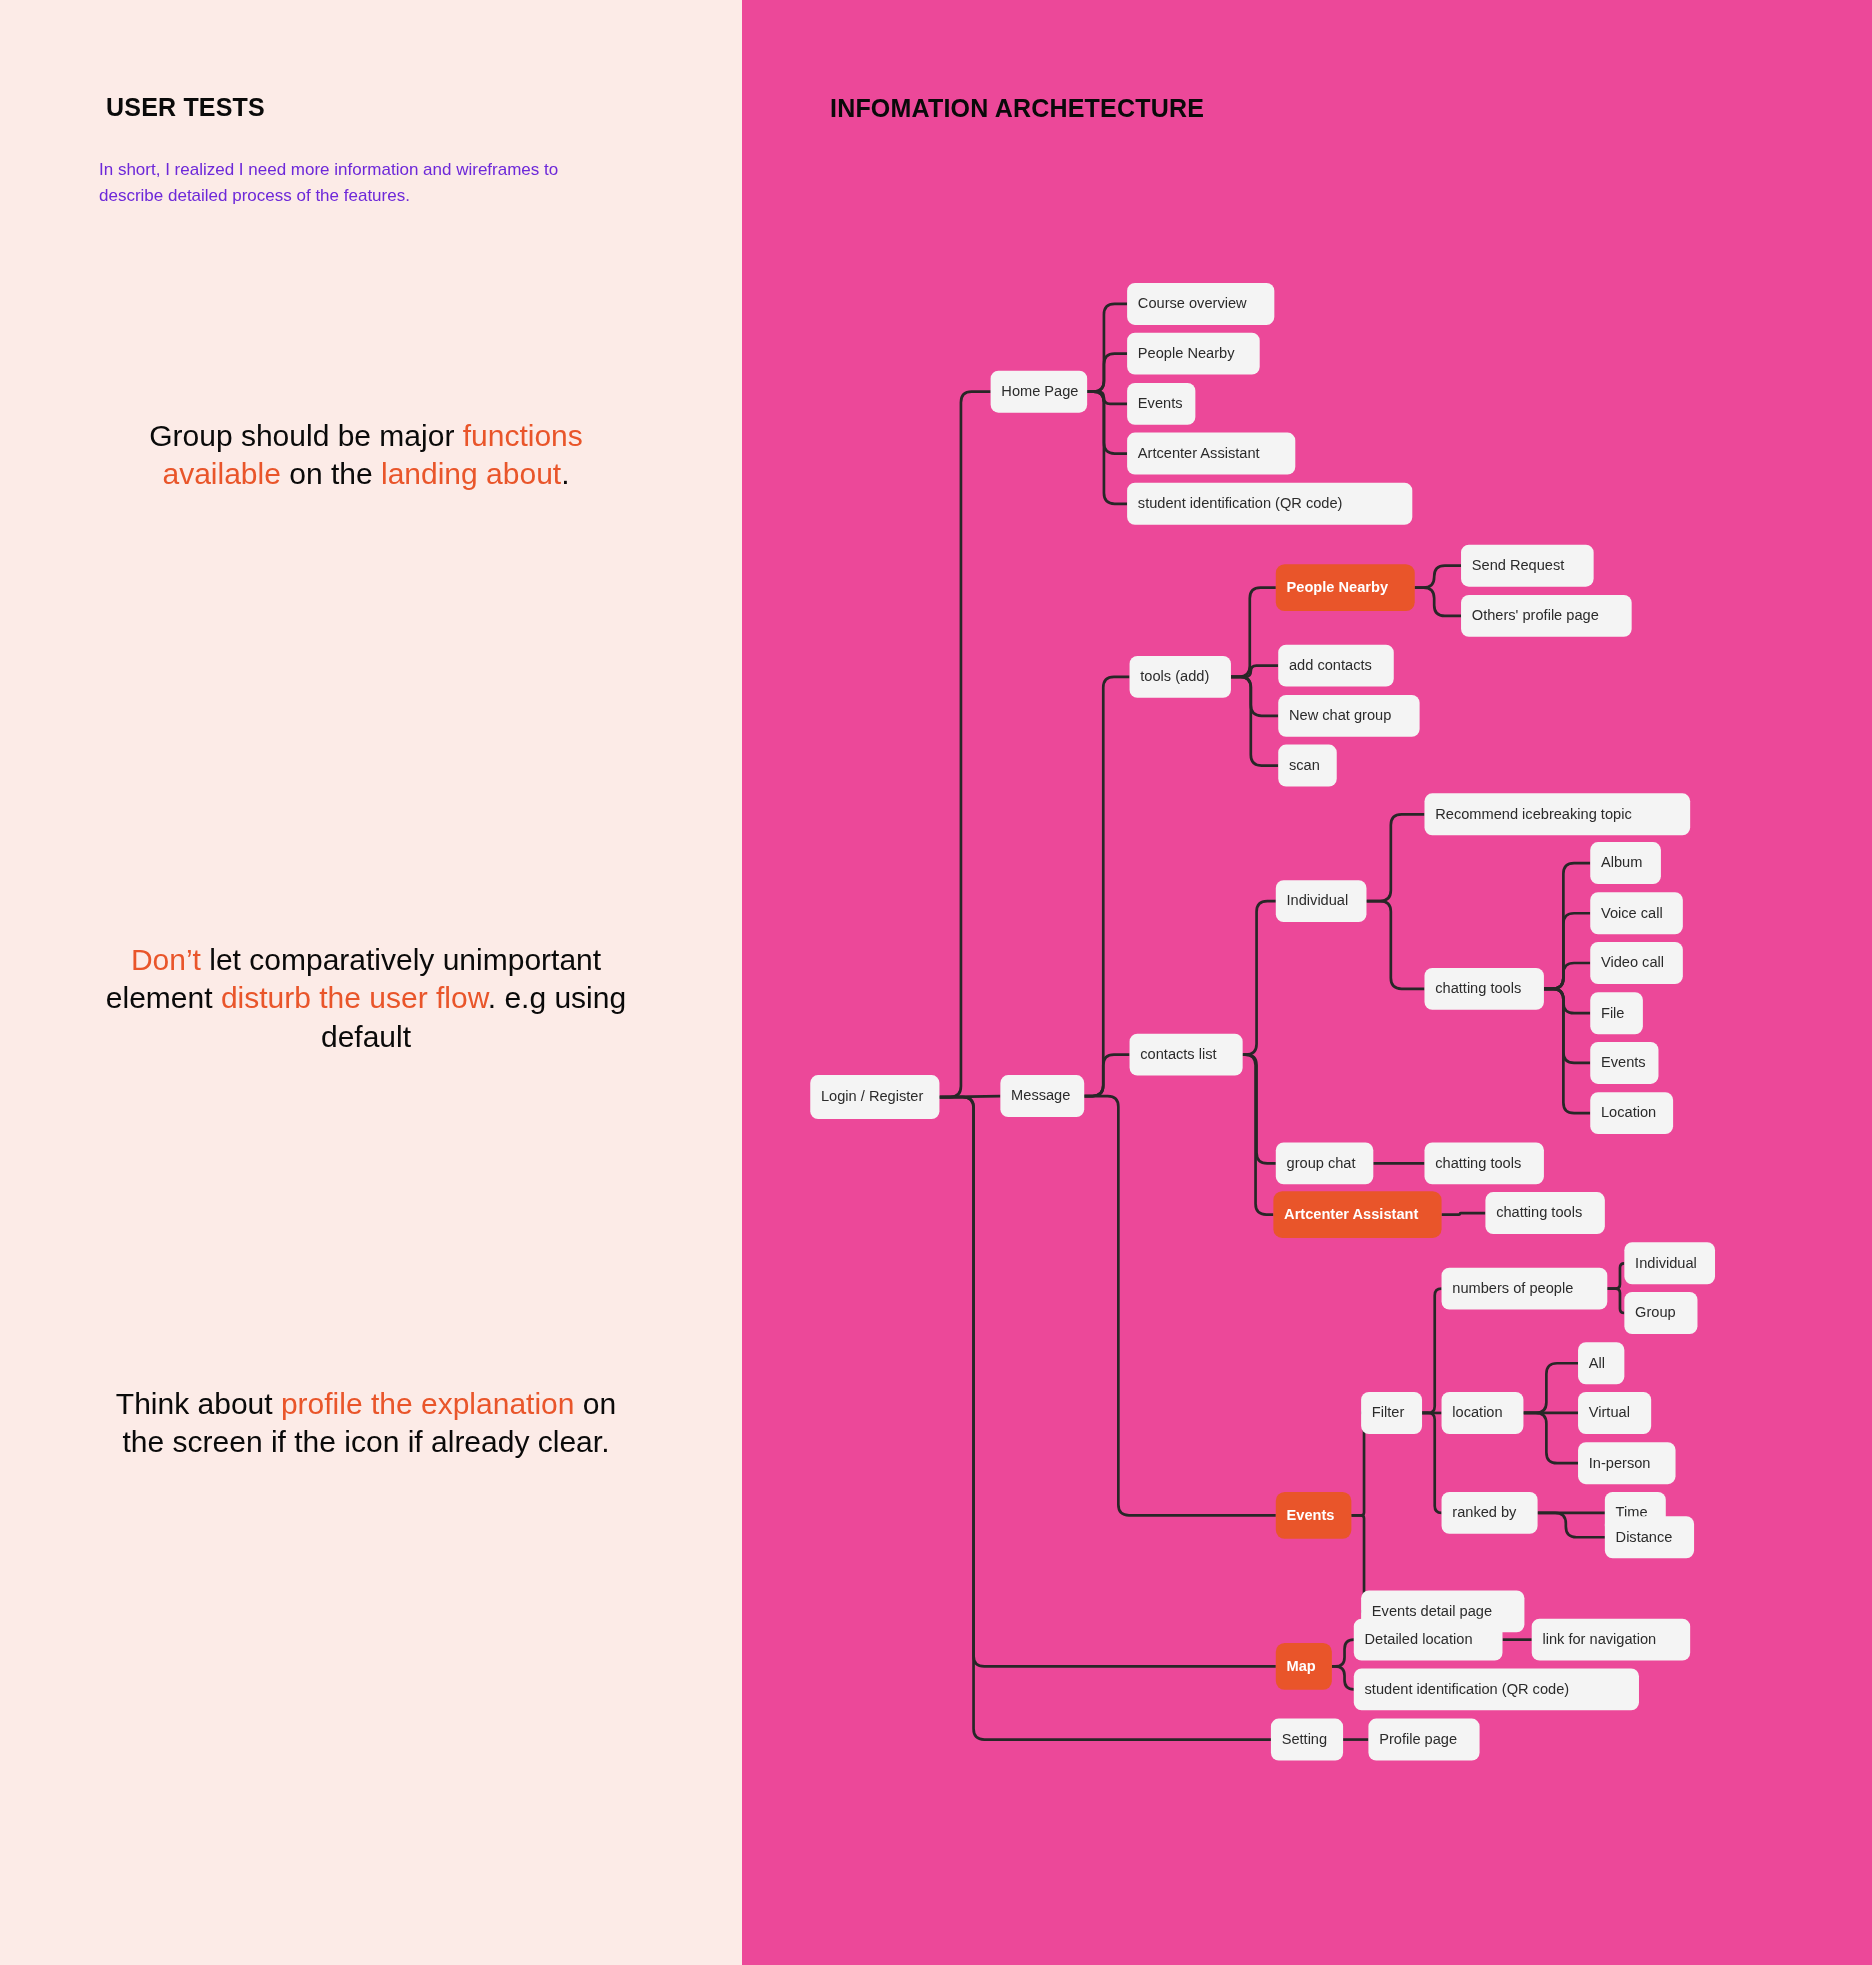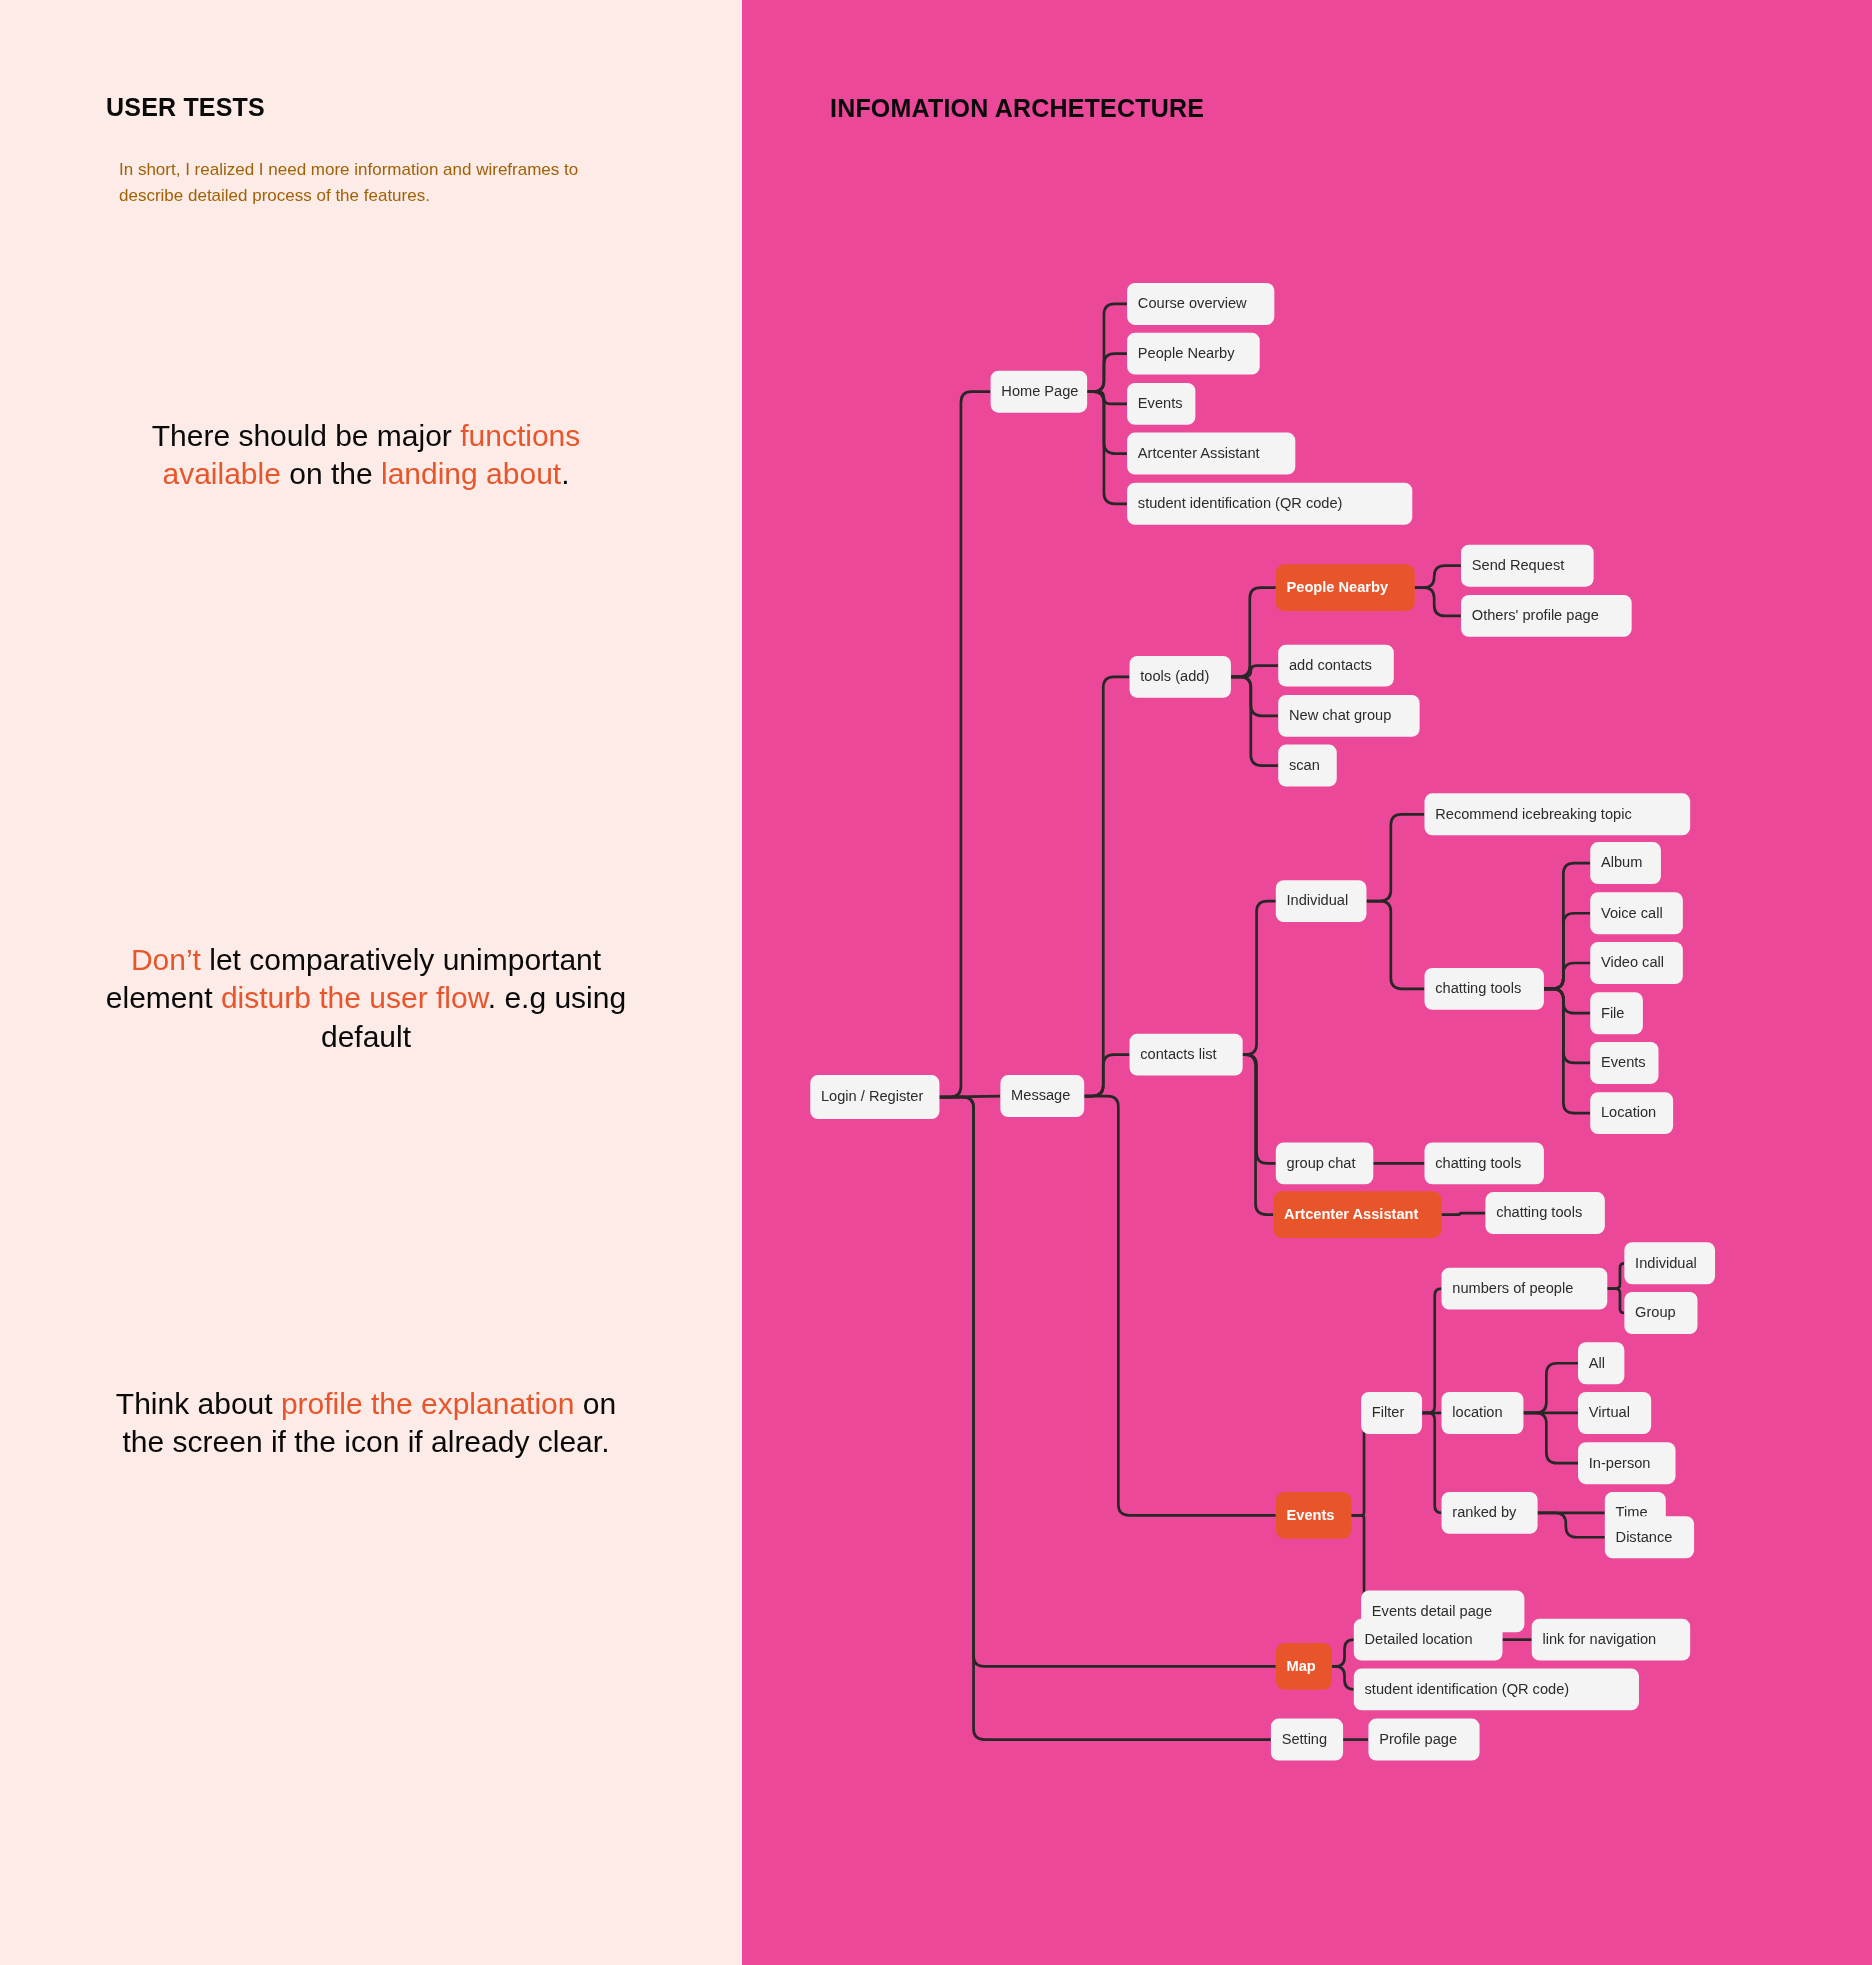--- a/index.html
+++ b/index.html
@@ -18,22 +18,22 @@
     background:#FCEBE7;
     flex:0 0 742px;
     box-sizing:border-box;
   }
   .left-title {
     position:absolute; left:106px; top:76px;
     font-size:25px; font-weight:bold; letter-spacing:0.2px;
     color:#0a0a0a;
   }
   .left-sub {
-    position:absolute; left:119px; top:140px; width:480px;
-    font-size:17px; line-height:1.55; color:#a16207;
+    position:absolute; left:99px; top:140px; width:480px;
+    font-size:17px; line-height:1.55; color:#6d28d9;
   }
   .statement {
     position:absolute; left:93px; width:546px;
     text-align:center;
     font-size:30px; line-height:1.28;
     color:#0a0a0a; font-weight:400;
   }
   .statement .hl { color:#E9552A; }
   #stmt1 { top:417px; }
   #stmt2 { top:901px;margin-top:40px; }
@@ -64,21 +64,21 @@
   .edge { fill:none; stroke:#272727; stroke-width:5.5; stroke-linecap:butt; }
 </style>
 </head>
 <body>
 
 <div class="page">
 
   <section class="left-panel">
     <h1 class="left-title">USER TESTS</h1>
     <p class="left-sub">In short, I realized I need more information and wireframes to describe detailed process of the features.</p>
-    <div class="statement" id="stmt1"><span>There should be major </span><span class="hl">functions available</span><span> on the </span><span class="hl">landing about</span><span>.</span></div>
+    <div class="statement" id="stmt1"><span>Group should be major </span><span class="hl">functions available</span><span> on the </span><span class="hl">landing about</span><span>.</span></div>
     <div class="statement" id="stmt2"><span class="hl">Don’t</span><span> let comparatively unimportant element </span><span class="hl">disturb the user flow</span><span>. e.g using default</span></div>
     <div class="statement" id="stmt3"><span>Think about </span><span class="hl">profile the explanation</span><span> on the screen if the icon if already clear.</span></div>
   </section>
 
   <section class="right-panel">
     <h1 class="right-title">INFOMATION ARCHETECTURE</h1>
     <svg id="tree-svg" width="1130" height="1965" viewBox="0 0 2318 4030">
       <g id="edge-layer">
           <path d="M 405 2250 L 427.1 2250 Q 449.1 2250 449.1 2228 L 449.1 825 Q 449.1 803 471.1 803 L 510 803" class="edge"></path>
           <path d="M 405 2250 L 530 2248" class="edge"></path>

